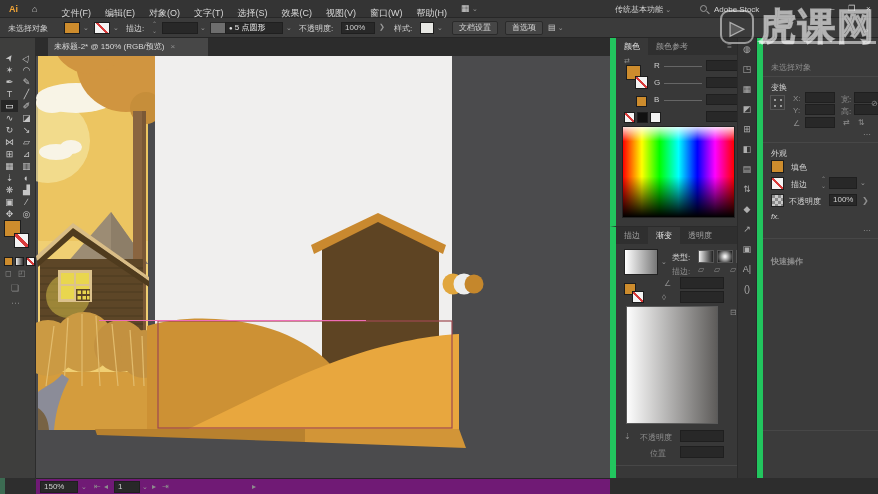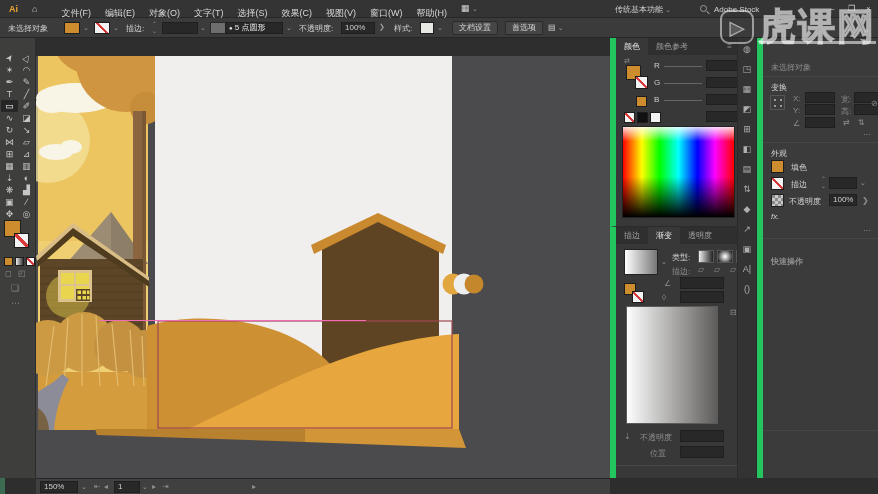--- a/index.html
+++ b/index.html
@@ -21,21 +21,21 @@
   
   #toolbar{left:0;top:38px;width:36px;height:440px;background:#3e3e3d;border-right:1px solid #2c2c2c;}
   #tool-grid{position:absolute;left:1px;top:14px;width:34px;display:grid;grid-template-columns:17px 17px;}
   .tool{height:12px;line-height:12px;text-align:center;font-size:9px;color:#c6c6c6;}
   .tool.active{background:#262626;color:#fff;}
   #tool-grid .tool:nth-child(-n+2){transform:rotate(-55deg);}
   
   #tabstrip{left:36px;top:38px;width:574px;height:18px;background:#2c2c2c;}
   #doc-tab{position:absolute;left:12px;top:0;width:160px;height:18px;background:#474747;color:#d8d8d8;font-size:8px;line-height:18px;padding:0 6px;white-space:nowrap;}
   #canvas{left:36px;top:56px;width:574px;height:422px;background:#4b4b4d;overflow:hidden;}
-  #statusbar{left:36px;top:478px;width:574px;height:16px;background:#404040;border-top:1px solid #262626;}
+  #statusbar{left:36px;top:478px;width:574px;height:16px;background:#701a75;border-top:1px solid #262626;}
   svg{overflow:visible;display:block;}
   
   .panel{background:#383838;border-left:6px solid #22c55e;}
   .ptabs{height:17px;background:#2f2f2f;display:flex;align-items:center;}
   .ptab{font-size:8px;color:#9f9f9f;padding:0 8px;line-height:17px;}
   .ptab.on{background:#383838;color:#e6e6e6;}
   .slider-row{position:relative;height:17px;}
   .spectrum{background:linear-gradient(to bottom,rgba(255,255,255,.85),rgba(255,255,255,0) 16%,rgba(0,0,0,0) 55%,#000 100%),linear-gradient(to right,#f00,#ff0 17%,#0f0 33%,#0ff 50%,#00f 67%,#f0f 83%,#f00 100%);}
   .checker{background:conic-gradient(#c9c9c9 25%,#8a8a8a 0 50%,#c9c9c9 0 75%,#8a8a8a 0) 0 0/6px 6px;}
   .dotgrid{background-image:radial-gradient(#9a9a9a 1px,transparent 1.3px);background-size:6px 6px;background-position:1px 1px;border:1px solid #555;}
@@ -136,20 +136,26 @@
     <div class="abs swatch none-slash" style="left:14px;top:195px;width:15px;height:15px;"></div>
     <div class="abs" style="left:4px;top:219px;width:9px;height:9px;background:#cd8c2d;border:1px solid #1d1d1d;"></div>
     <div class="abs" style="left:15px;top:219px;width:9px;height:9px;background:linear-gradient(to right,#eee,#333);border:1px solid #1d1d1d;"></div>
     <div class="abs none-slash" style="left:26px;top:219px;width:9px;height:9px;border:1px solid #1d1d1d;"></div>
     <div class="abs dim" style="left:5px;top:231px;font-size:8px;">◻</div>
     <div class="abs dim" style="left:18px;top:231px;font-size:8px;">◰</div>
     <div class="abs dim" style="left:11px;top:245px;font-size:9px;">❏</div>
     <div class="abs dim" style="left:11px;top:260px;font-size:9px;">⋯</div>
   </div>
 
+  <div id="tabstrip" class="abs">
+    <div id="doc-tab">
+      <span>未标题-2* @ 150% (RGB/预览)</span>
+      <span class="dim" style="margin-left:4px;">×</span>
+    </div>
+  </div>
 
   <div id="canvas" class="abs">
 
     <svg class="abs" style="left:2px;top:0;" width="110" height="374" viewBox="0 0 110 374">
       <rect x="0" y="0" width="110" height="374" fill="#ecc561"></rect>
       <rect x="0" y="185" width="110" height="189" fill="#f3da85" opacity="0.5"></rect>
       <circle cx="10" cy="85" r="42" fill="#f4e29b" opacity="0.75"></circle>
       <g fill="#f8f4e6">
         <ellipse cx="38" cy="42" rx="40" ry="15"></ellipse>
           <ellipse cx="62" cy="30" rx="20" ry="13"></ellipse>

